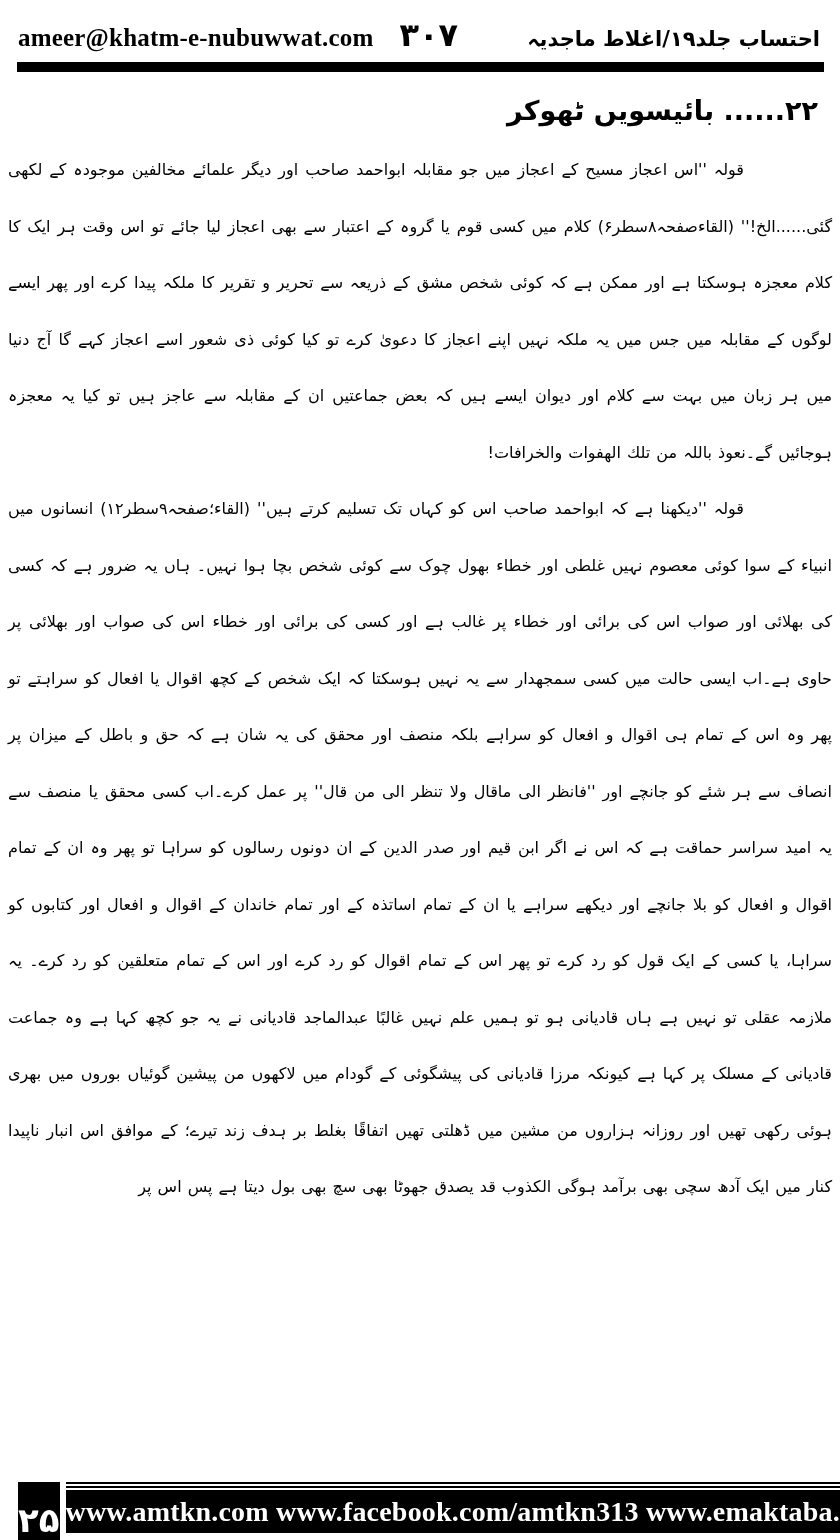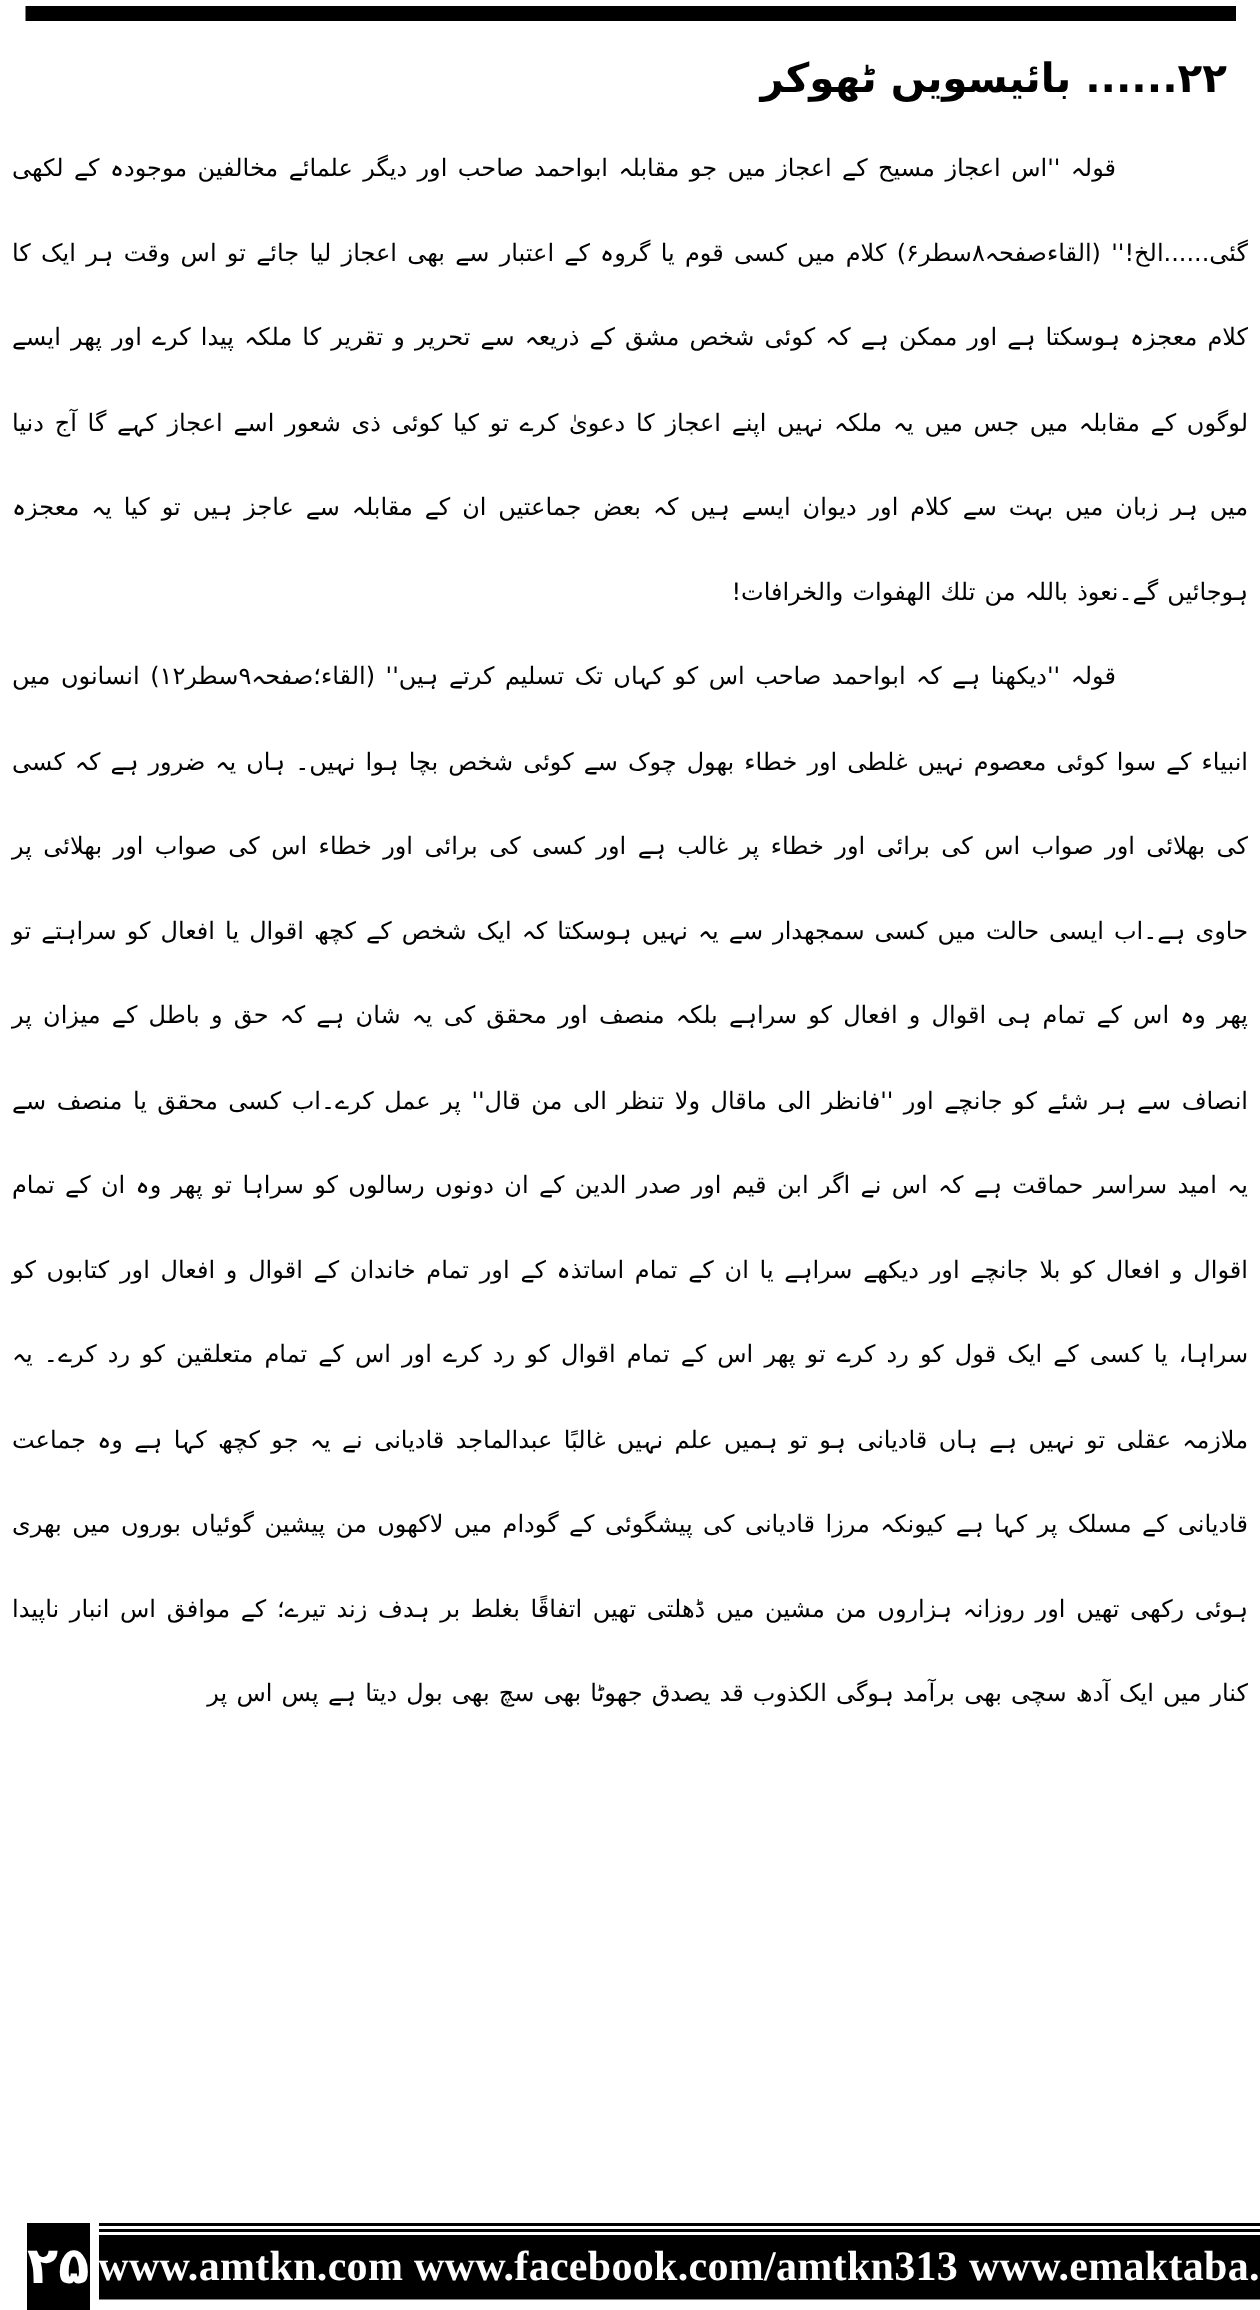--- a/index.html
+++ b/index.html
@@ -78,21 +78,21 @@
     display: flex;
     align-items: flex-start;
   }
   .page-box {
     margin-left: 18px;
     width: 83px;
     height: 58px;
     background: #000000;
     color: #ffffff;
     display: flex;
-    align-items: center;
+    align-items: flex-end;
     justify-content: center;
     font-weight: bold;
     font-size: 34px;
   }
   .footer-bar {
     flex: 1;
     margin-left: 6px;
     margin-right: 2px;
     height: 51px;
     background: #000000;
@@ -115,20 +115,25 @@
     font-size: 28px;
     white-space: nowrap;
     letter-spacing: 0.2px;
   }
 </style>
 </head>
 <body>
 
 <div class="page">
 
+  <div class="header">
+    <span class="email">ameer@khatm-e-nubuwwat.com</span>
+    <span class="page-num-top">۳۰۷</span>
+    <span class="book-title">احتساب جلد۱۹/اغلاط ماجدیہ</span>
+  </div>
 
   <div class="top-rule"></div>
 
   <div class="content">
 
     <div class="section-heading">۲۲...... بائیسویں ٹھوکر</div>
 
     <p class="body-text">قولہ ''اس اعجاز مسیح کے اعجاز میں جو مقابلہ ابواحمد صاحب اور دیگر علمائے مخالفین موجودہ کے لکھی گئی......الخ!'' (القاءصفحہ۸سطر۶) کلام میں کسی قوم یا گروہ کے اعتبار سے بھی اعجاز لیا جائے تو اس وقت ہر ایک کا کلام معجزہ ہوسکتا ہے اور ممکن ہے کہ کوئی شخص مشق کے ذریعہ سے تحریر و تقریر کا ملکہ پیدا کرے اور پھر ایسے لوگوں کے مقابلہ میں جس میں یہ ملکہ نہیں اپنے اعجاز کا دعویٰ کرے تو کیا کوئی ذی شعور اسے اعجاز کہے گا آج دنیا میں ہر زبان میں بہت سے کلام اور دیوان ایسے ہیں کہ بعض جماعتیں ان کے مقابلہ سے عاجز ہیں تو کیا یہ معجزہ ہوجائیں گے۔نعوذ باللہ من تلك الهفوات والخرافات!</p>
 
 

